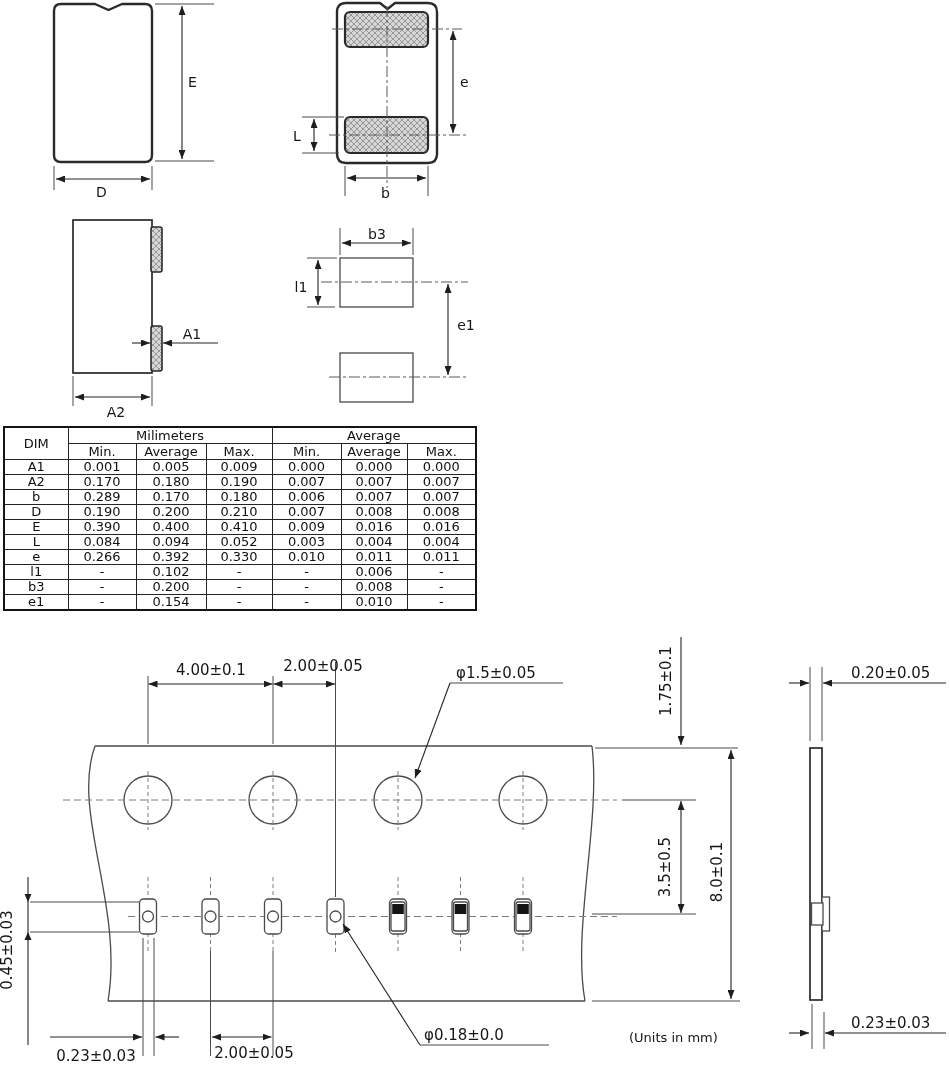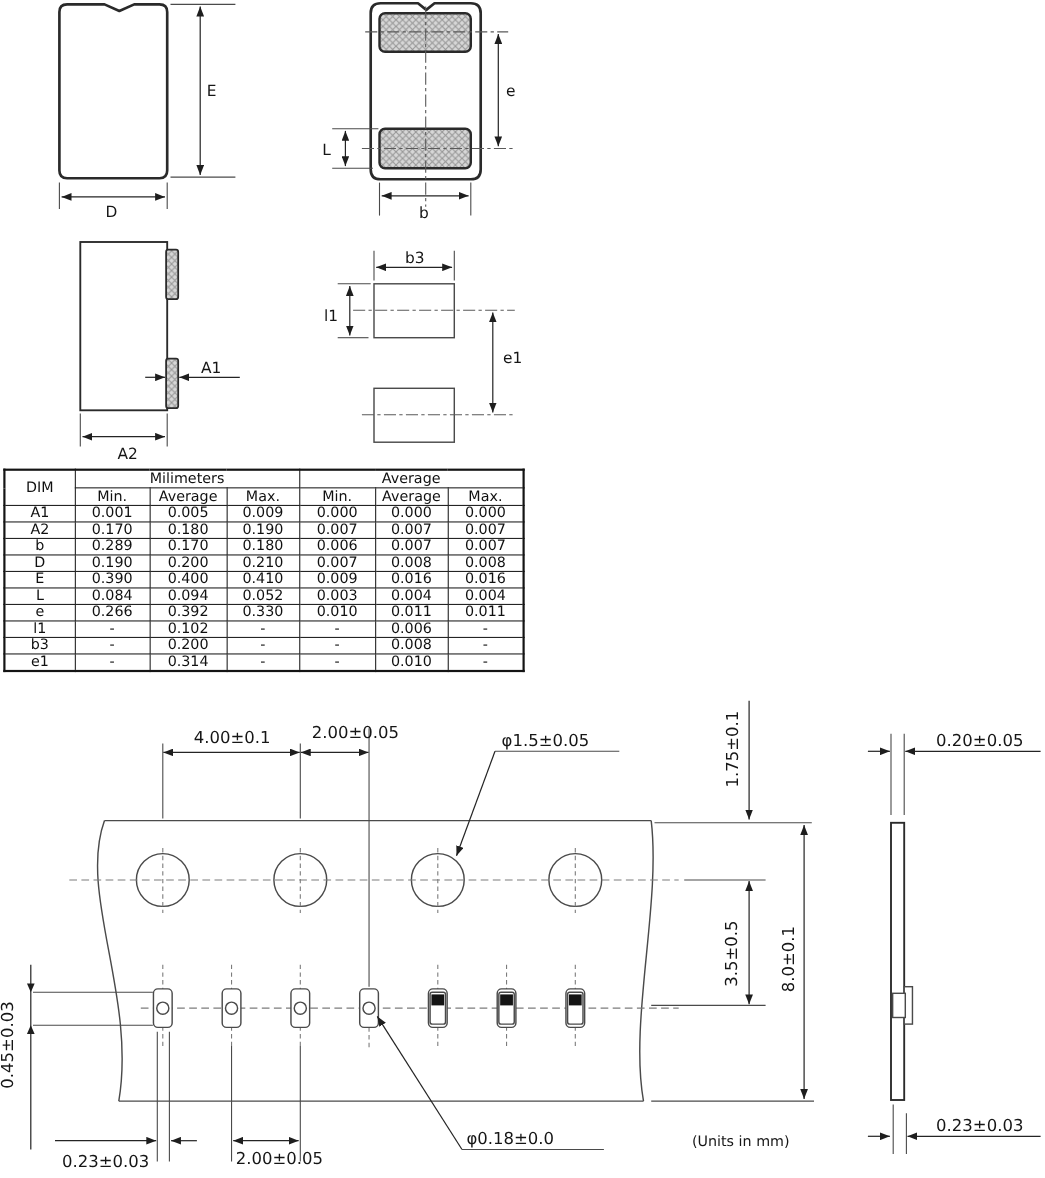--- a/index.html
+++ b/index.html
@@ -321,21 +321,21 @@
           <td>-</td>
           <td>0.200</td>
           <td>-</td>
           <td>-</td>
           <td>0.008</td>
           <td>-</td>
         </tr>
     <tr>
           <td>e1</td>
           <td>-</td>
-          <td>0.314</td>
+          <td>0.154</td>
           <td>-</td>
           <td>-</td>
           <td>0.010</td>
           <td>-</td>
         </tr>
   </tbody>
 </table>
 
 </div>
 

